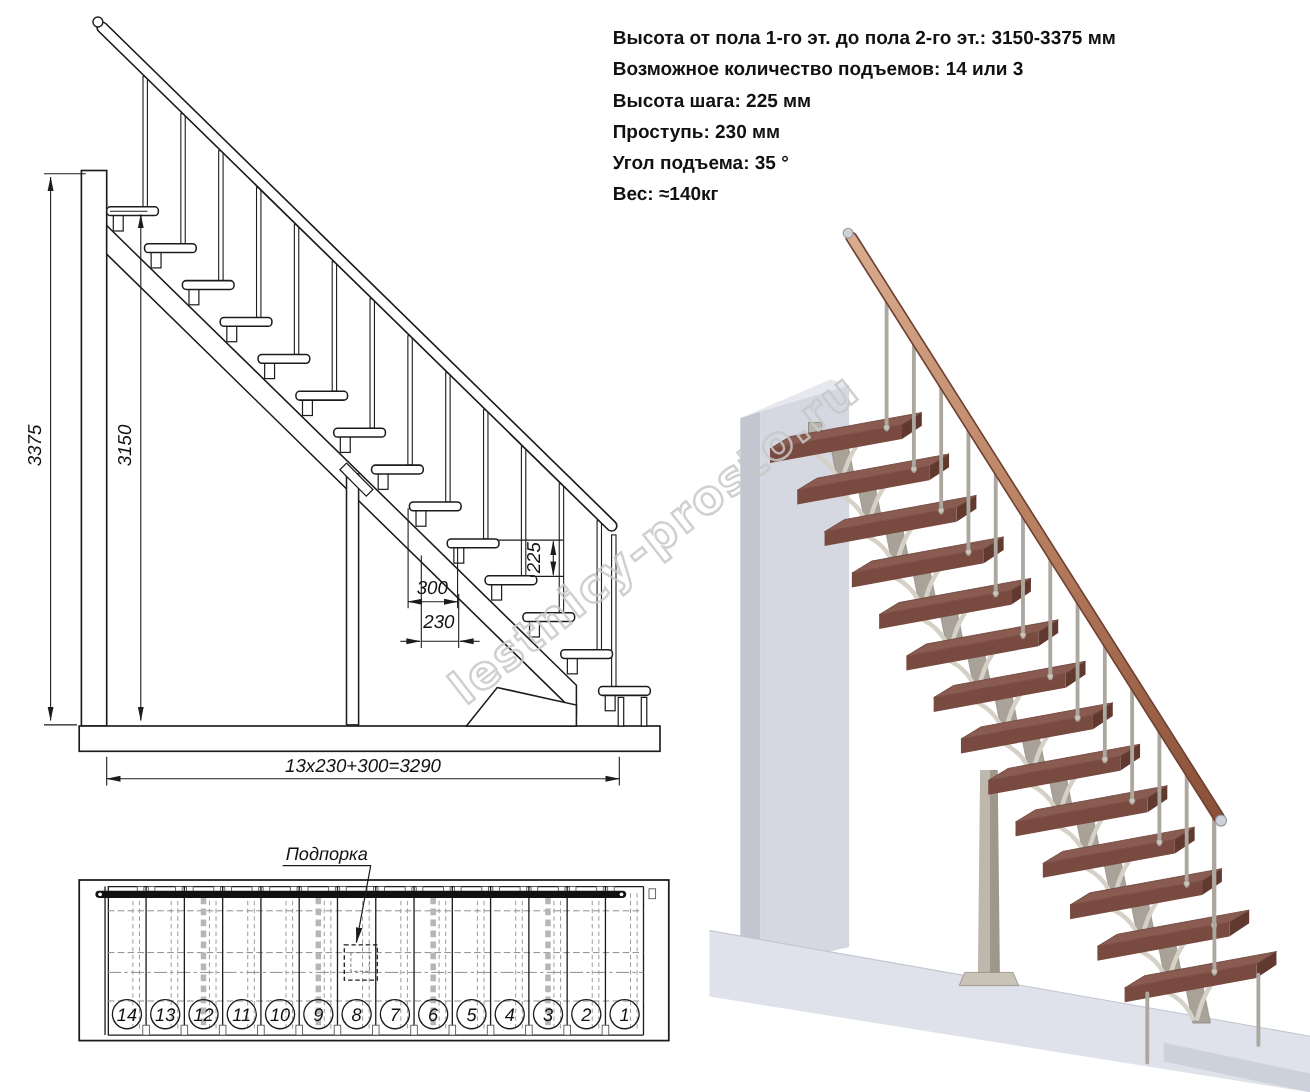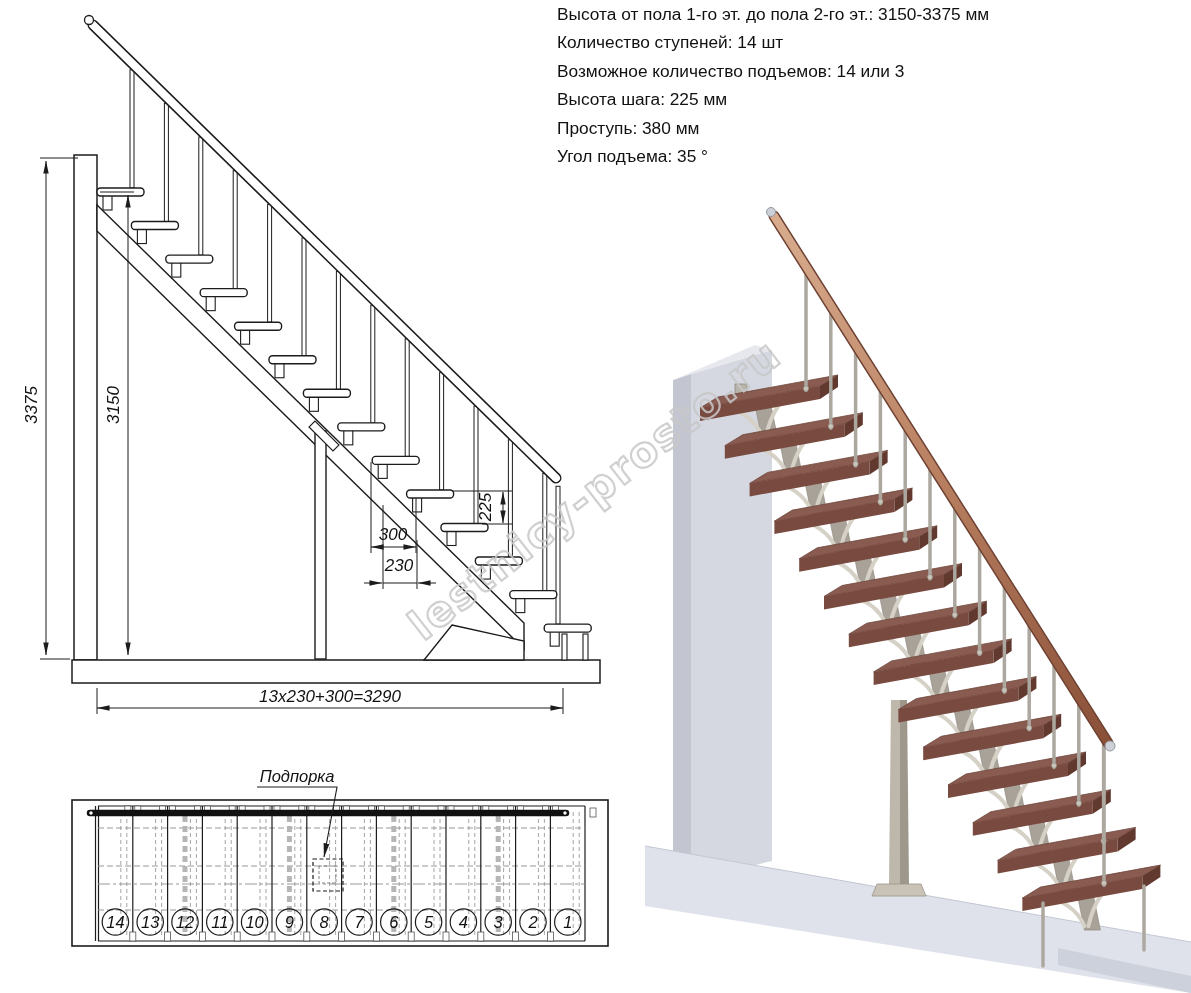--- a/index.html
+++ b/index.html
@@ -18,22 +18,22 @@
   .pdv{stroke:#9a9a9a;stroke-width:0.9;fill:none;stroke-dasharray:4 3;}
   .pg{stroke:#b6b6b6;stroke-width:5;fill:none;stroke-dasharray:6 4;}
   .pm{fill:#fff;stroke:#555;stroke-width:0.8;}
   .stem{fill:#a8a298;stroke:#8b857b;stroke-width:0.6;}
   .arc{fill:none;stroke:#d6d1c6;stroke-width:4;stroke-linecap:round;}
   .ttop{fill:#8a5b50;stroke:#6d463c;stroke-width:0.8;}
   .tfront{fill:#794a40;}
   .tside{fill:#61392f;}
   .bal{stroke:#ada89f;stroke-width:3.5;stroke-linecap:round;fill:none;}
   .bald{fill:#c9c4ba;stroke:#8d887e;stroke-width:0.5;}
-  .specs{position:absolute;left:557px;top:0;width:600px;color:#111;
-         font-size:17.3px;line-height:28.4px;white-space:nowrap;}
+  .specs{position:absolute;left:557px;top:20px;width:600px;color:#111;
+         font-size:17.3px;line-height:28.4px;white-space:nowrap;font-weight:bold;}
 </style>
 </head>
 <body>
 
 <div class="stage">
 <svg width="1191" height="993" viewBox="0 0 1191 993">
   <defs>
     <marker id="arr" viewBox="0 0 12 6" refX="11.6" refY="3" markerWidth="13" markerHeight="6.5" orient="auto-start-reverse">
       <path d="M0,0.5 L12,3 L0,5.5 Z" fill="#1c1c1c"></path>
     </marker>
@@ -422,19 +422,19 @@
     <polyline points="257,787 337,787 324,857" fill="none" stroke="#1c1c1c" stroke-width="1.1" marker-end="url(#arr)"></polyline>
     <text class="dt" x="297" y="782" text-anchor="middle" style="font-size:16.5px">Подпорка</text>
   </g>
 
   <text x="595" y="504" transform="rotate(-38 595 490)" text-anchor="middle" font-size="42" font-weight="bold" letter-spacing="2" fill="none" stroke="#c8c8c8" stroke-width="2.2" opacity="0.85" style="font-family:'DejaVu Sans',sans-serif">lestnicy-prosto.ru</text>
 </svg>
 
 
 <div class="specs">
   <div>Высота от пола 1-го эт. до пола 2-го эт.: 3150-3375 мм</div>
-  <div>Количество ступеней: 14 шт</div>
   <div>Возможное количество подъемов: 14 или 3</div>
   <div>Высота шага: 225 мм</div>
-  <div>Проступь: 380 мм</div>
+  <div>Проступь: 230 мм</div>
   <div>Угол подъема: 35 °</div>
+  <div>Вес: ≈140кг</div>
 </div>
 </div>
 
 </body></html>

